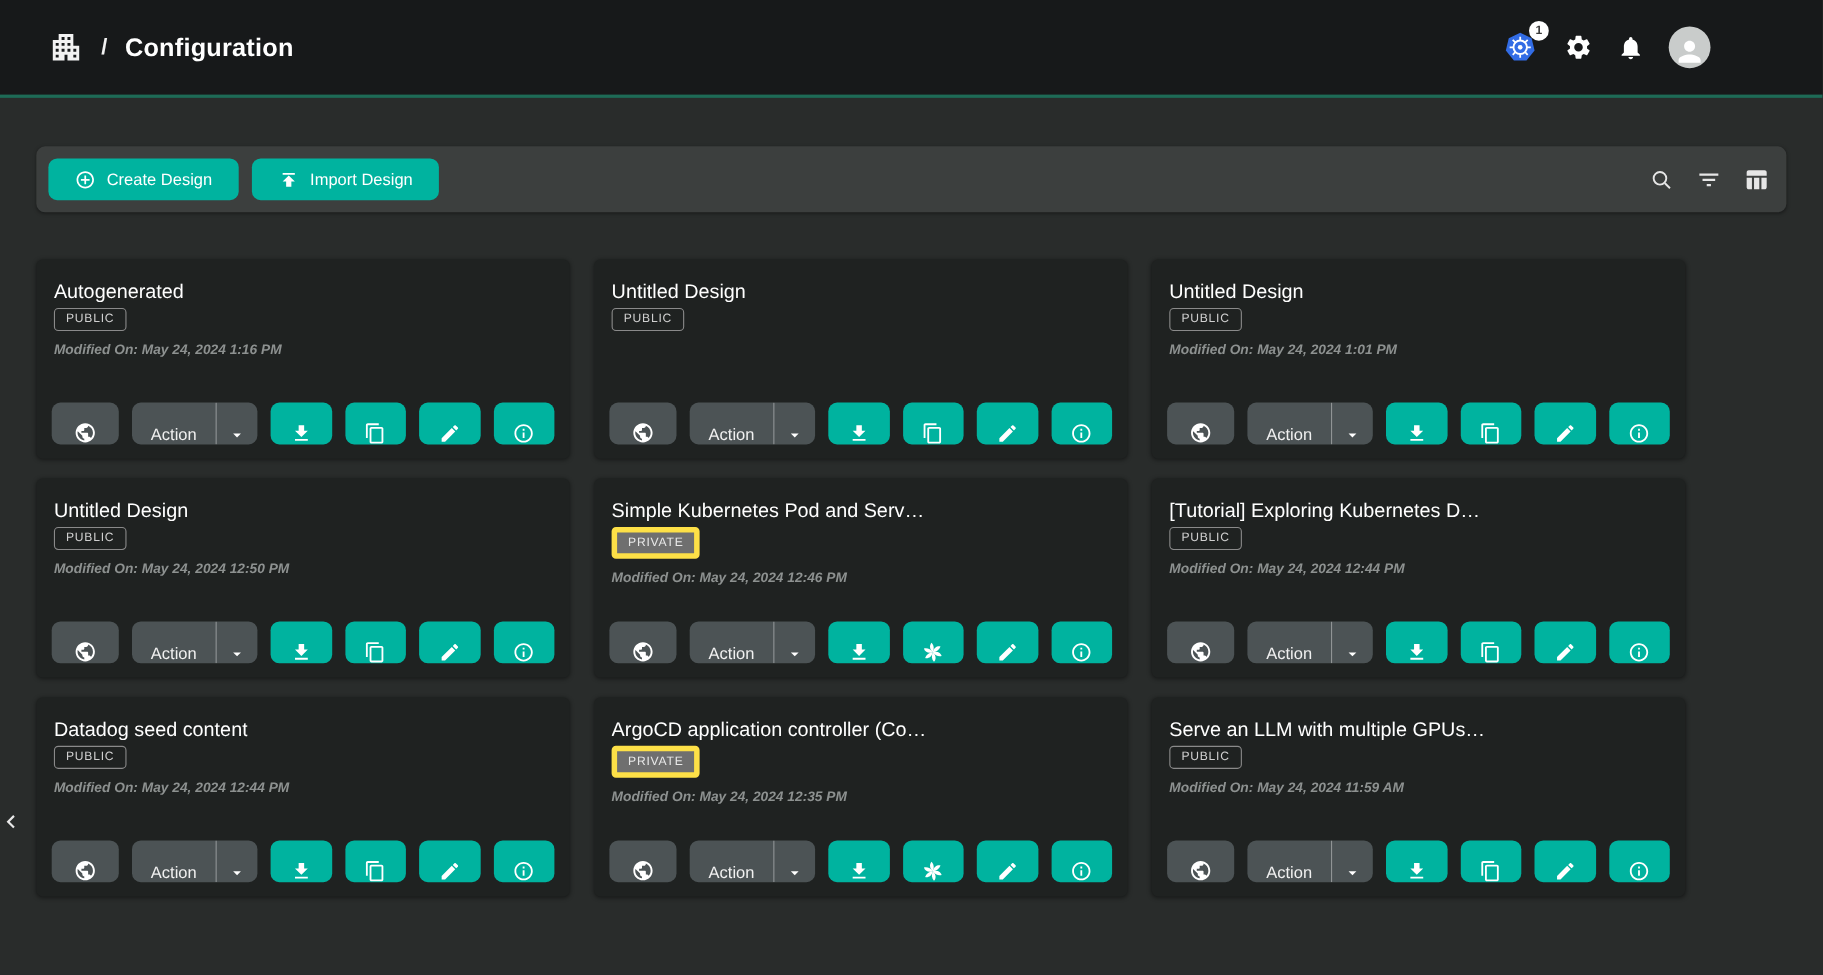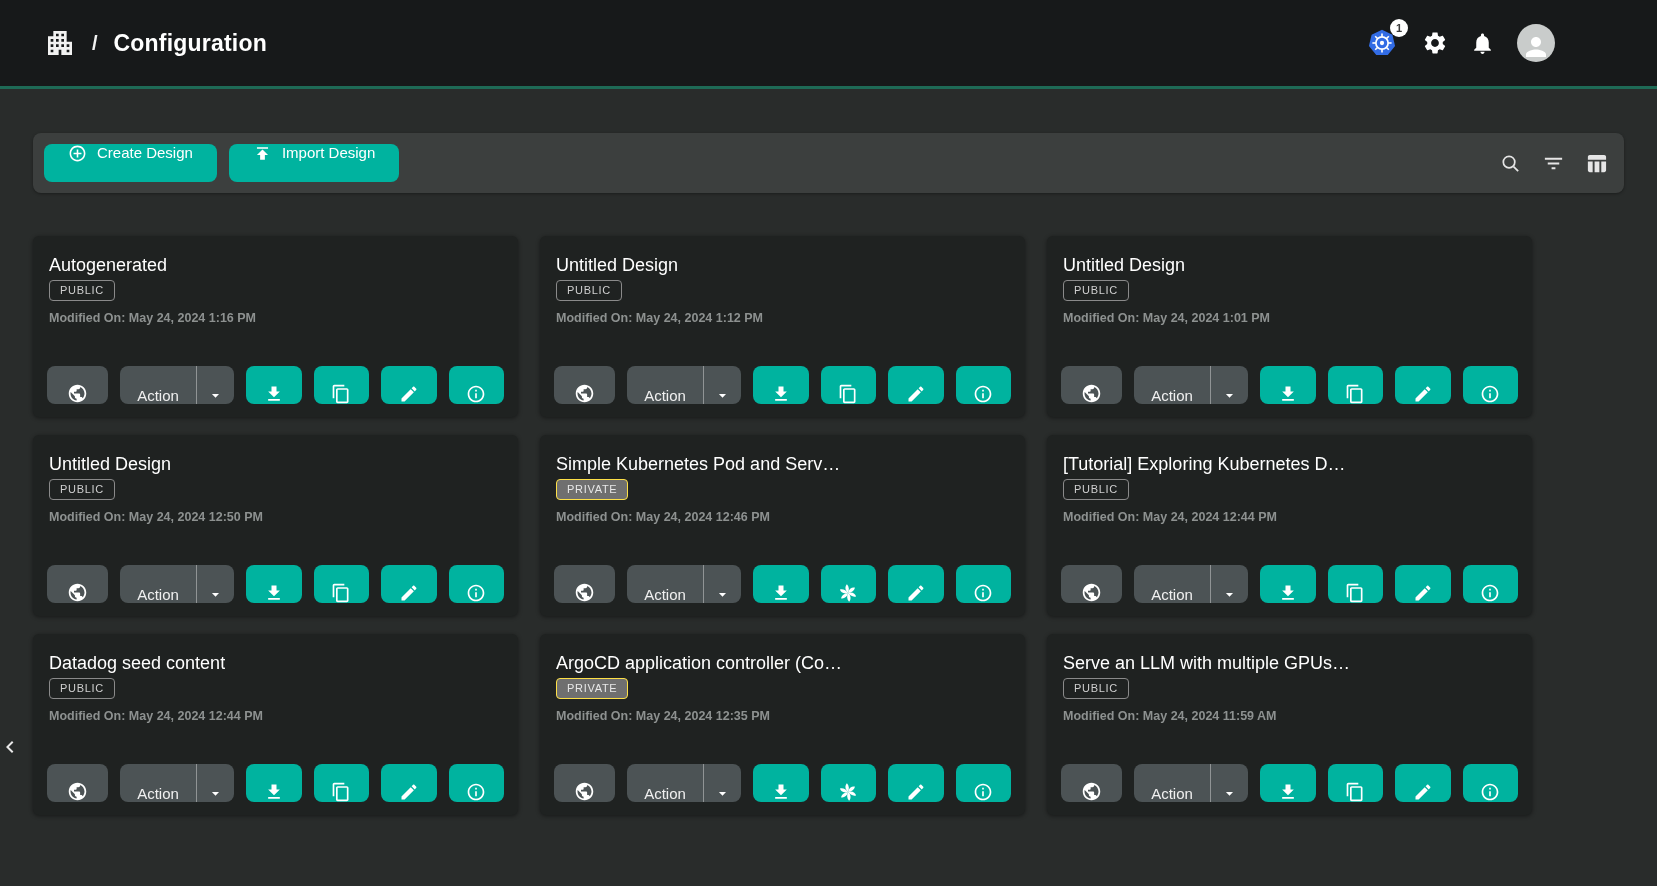--- a/index.html
+++ b/index.html
@@ -52,21 +52,21 @@
     border-radius:8px;
     display:flex; align-items:center;
     padding:0 16px 0 11px;
     box-shadow:0 1px 3px rgba(0,0,0,.35);
   }
   .btn-primary {
     background:#00B39F; color:#fff; border:none;
     height:38px; border-radius:8px;
     padding:0 24px; margin-right:12px;
     font-size:15px; font-family:inherit;
-    display:flex; gap:10px;
+    display:flex; align-items:center; gap:10px;
     cursor:pointer;
   }
   .btn-primary svg { width:19px; height:19px; fill:#fff; }
   .toolbar-spacer { flex:1; }
   .toolbar-icons { display:flex; align-items:center; gap:20px; }
   .ticon { cursor:pointer; display:flex; }
   .ticon svg { width:23px; height:23px; display:block; }
 
   
   .grid {
@@ -88,24 +88,24 @@
   .card-head { display:flex; justify-content:space-between; align-items:flex-start;flex-direction:column; }
   .card-title {
     color:#fff; font-size:18px; font-weight:500;
     max-width:368px; white-space:nowrap; overflow:hidden;
   }
   .badge {
     font-size:11px; letter-spacing:.7px; border-radius:4px;
     padding:4px 10px; line-height:1; margin-top:4px; white-space:nowrap;
   }
   .badge-public { border:1px solid #8a8a8a; color:#cfcfcf; background:transparent; }
-  .badge-private { border:1px solid #fde047; color:#e8e8e8; background:#6f6f6f; }
+  .badge-private { border:5px solid #fde047; color:#e8e8e8; background:#6f6f6f; }
   .card-modified {
     margin-top:10px;
-    color:#8d9190; font-size:12.5px; font-weight:700;
+    color:#8d9190; font-size:12.5px; font-style:italic; font-weight:700;
   }
   .card-actions {
     position:absolute; left:14px; right:14px; bottom:13px;
     display:flex; gap:12px; align-items:center;
   }
   .icon-btn {
     height:38px; border:none; border-radius:8px;
     display:flex; align-items:flex-end; justify-content:center;
     cursor:pointer; padding:0; font-family:inherit;
   }
@@ -267,21 +267,20 @@
           </svg>
       </button>
     </div>
   </div>
 
   <div class="card">
     <div class="card-head">
       <div class="card-title">Untitled Design</div>
       <span class="badge badge-public">PUBLIC</span>
     </div>
-    <div class="card-modified">Modified On: May 24, 2024 1:12 PM</div>
 
     <div class="card-actions">
       <button class="icon-btn btn-dark globe-btn">
         <svg viewBox="0 0 24 24">
             <path d="M12 2C6.48 2 2 6.48 2 12s4.48 10 10 10 10-4.48 10-10S17.52 2 12 2zm-1 17.93c-3.95-.49-7-3.85-7-7.93 0-.62.08-1.21.21-1.79L9 15v1c0 1.1.9 2 2 2v1.93zm6.9-2.54c-.26-.81-1-1.39-1.9-1.39h-1v-3c0-.55-.45-1-1-1H8v-2h2c.55 0 1-.45 1-1V7h2c1.1 0 2-.9 2-2v-.41c2.93 1.19 5 4.06 5 7.41 0 2.08-.8 3.97-2.1 5.39z"></path>
           </svg>
       </button>
 
       <div class="icon-btn btn-dark action-btn">
         <span class="action-label">Action</span>

